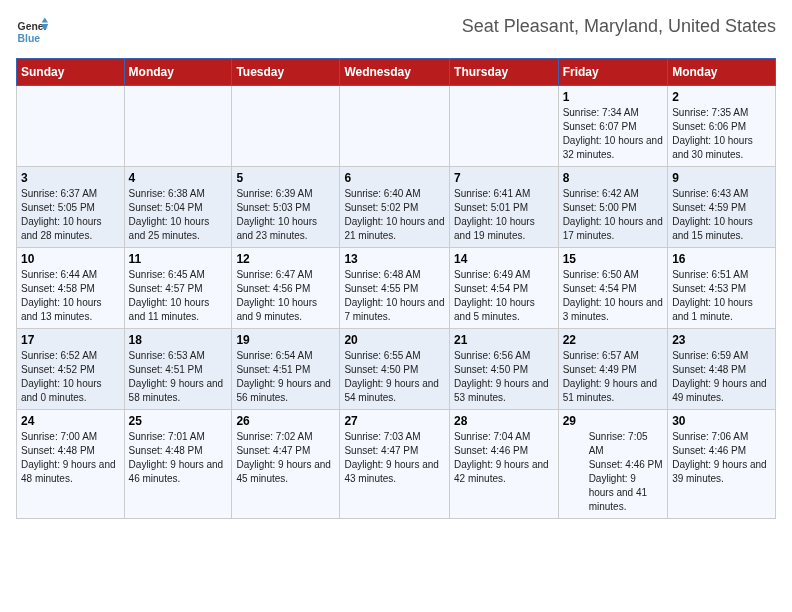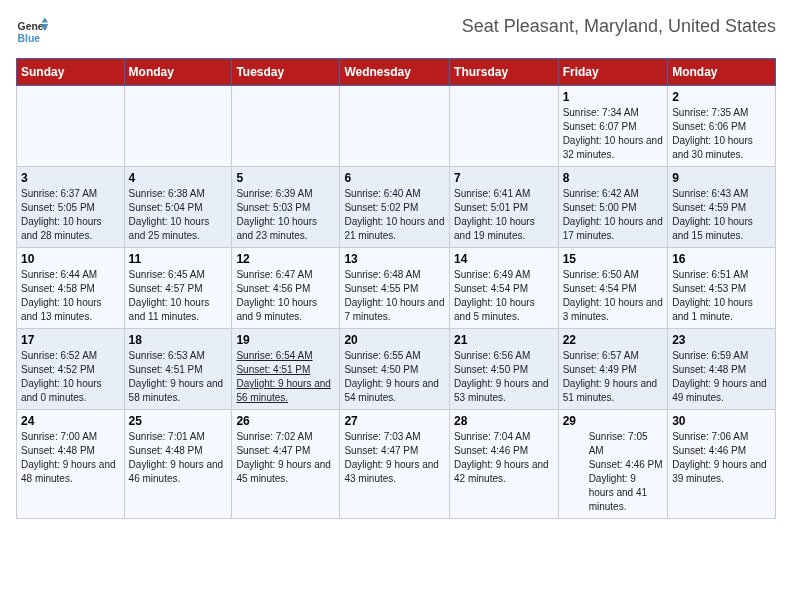--- a/index.html
+++ b/index.html
@@ -230,21 +230,21 @@
 Daylight: 10 hours and 0 minutes.</div>
         </td>
         <td>
           <div class="day-number">18</div>
           <div class="day-info" style="white-space: pre-line;">Sunrise: 6:53 AM
 Sunset: 4:51 PM
 Daylight: 9 hours and 58 minutes.</div>
         </td>
         <td>
           <div class="day-number">19</div>
-          <div class="day-info" style="white-space: pre-line; text-decoration: underline;">Sunrise: 6:54 AM
+          <div class="day-info" style="white-space: pre-line;">Sunrise: 6:54 AM
 Sunset: 4:51 PM
 Daylight: 9 hours and 56 minutes.</div>
         </td>
         <td>
           <div class="day-number">20</div>
           <div class="day-info" style="white-space: pre-line;">Sunrise: 6:55 AM
 Sunset: 4:50 PM
 Daylight: 9 hours and 54 minutes.</div>
         </td>
         <td>

